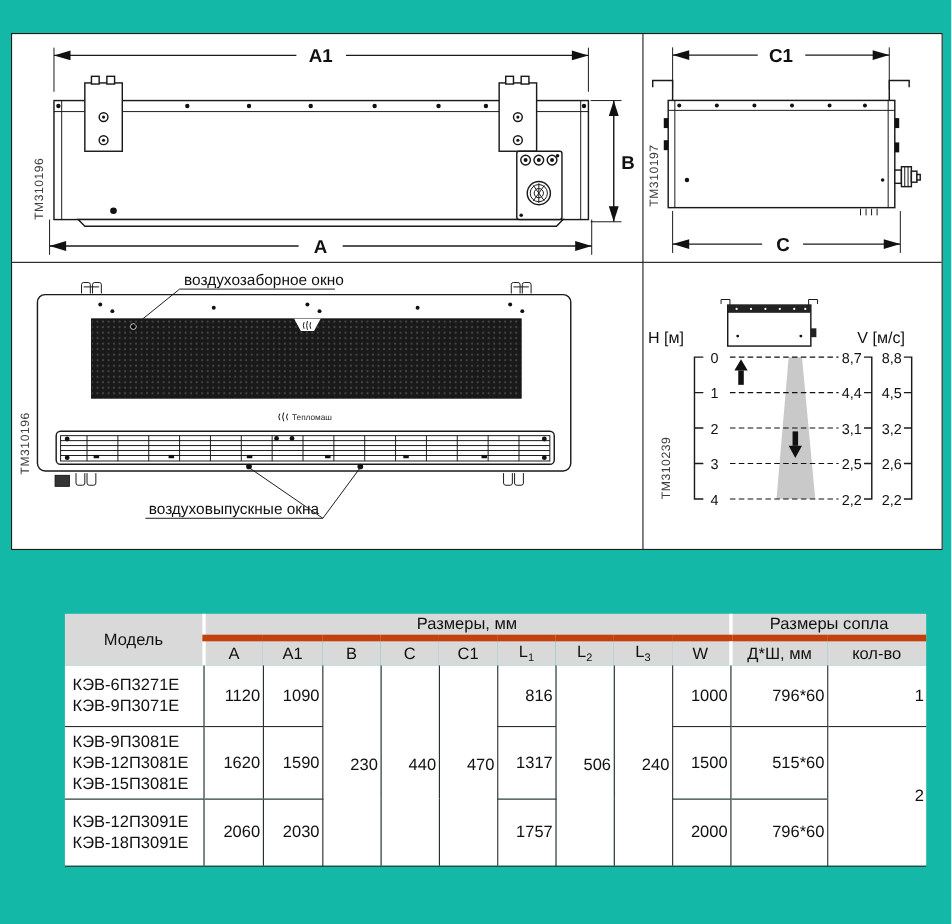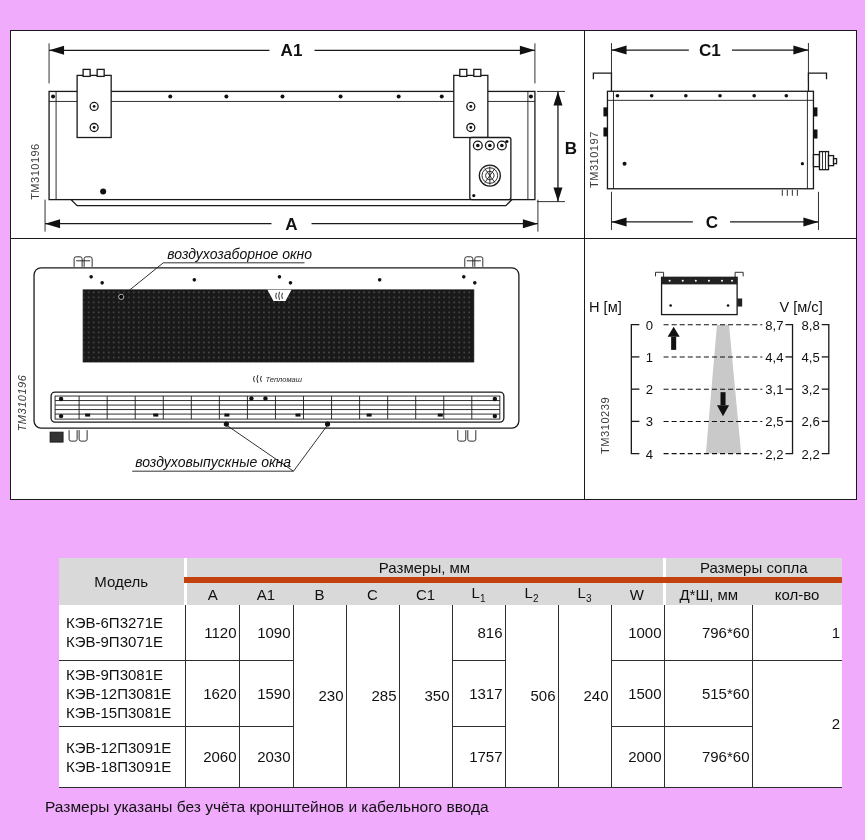--- a/index.html
+++ b/index.html
@@ -1,25 +1,25 @@
 <!DOCTYPE html>
 <html><head>
 <meta charset="utf-8">
 <style>
   html,body{margin:0;padding:0;background:#fff;}
-  .sheet{position:relative;width:865px;height:840px;background:#f0abfc;
+  .sheet{position:relative;width:865px;height:840px;background:#14b8a6;
          font-family:"Liberation Sans", sans-serif;color:#111;overflow:hidden;}
   
   .panel{position:absolute;left:10px;top:30px;width:847px;height:470px;
          border:1.6px solid #1a1a1a;box-sizing:border-box;
          display:grid;grid-template-columns:574px 1fr;grid-template-rows:208px 1fr;background:#fff;}
   .cell{position:relative;overflow:hidden;}
   .cell.tl{border-right:1.4px solid #1a1a1a;border-bottom:1.4px solid #1a1a1a;}
   .cell.tr{border-bottom:1.4px solid #1a1a1a;}
-  .cell.bl{border-right:1.4px solid #1a1a1a;font-style:italic;}
+  .cell.bl{border-right:1.4px solid #1a1a1a;}
   .cell svg{display:block;width:100%;height:100%;}
   svg line,svg path,svg rect,svg polygon,svg circle,svg polyline{vector-effect:none;}
   .ln{stroke:#1a1a1a;stroke-width:1.3;fill:none;}
   .thin{stroke:#1a1a1a;stroke-width:0.9;fill:none;}
   .fillw{fill:#fff;stroke:#1a1a1a;stroke-width:1.3;}
   .dot{fill:#111;stroke:none;}
   .arrow{fill:#111;stroke:none;}
   .dim-label{font-size:17px;font-weight:bold;fill:#111;}
   .anno{font-size:14px;fill:#111;}
   .axis-label{font-size:14.5px;fill:#111;}
@@ -432,22 +432,22 @@
     </thead>
     <tbody>
       <tr style="height:55px">
         <td class="model">
           <div>КЭВ-6П3271Е</div>
           <div>КЭВ-9П3071Е</div>
         </td>
         <td>1120</td>
         <td>1090</td>
         <td rowspan="3">230</td>
-        <td rowspan="3">285</td>
-        <td rowspan="3">350</td>
+        <td rowspan="3">440</td>
+        <td rowspan="3">470</td>
         <td>816</td>
         <td rowspan="3">506</td>
         <td rowspan="3">240</td>
         <td>1000</td>
         <td>796*60</td>
         <td>1</td>
       </tr>
       <tr style="height:66px">
         <td class="model">
           <div>КЭВ-9П3081Е</div>
@@ -468,14 +468,13 @@
         </td>
         <td>2060</td>
         <td>2030</td>
         <td>1757</td>
         <td>2000</td>
         <td>796*60</td>
       </tr>
     </tbody>
   </table>
 
-  <div class="footnote">Размеры указаны без учёта кронштейнов и кабельного ввода</div>
 </div>
 
 </body></html>

